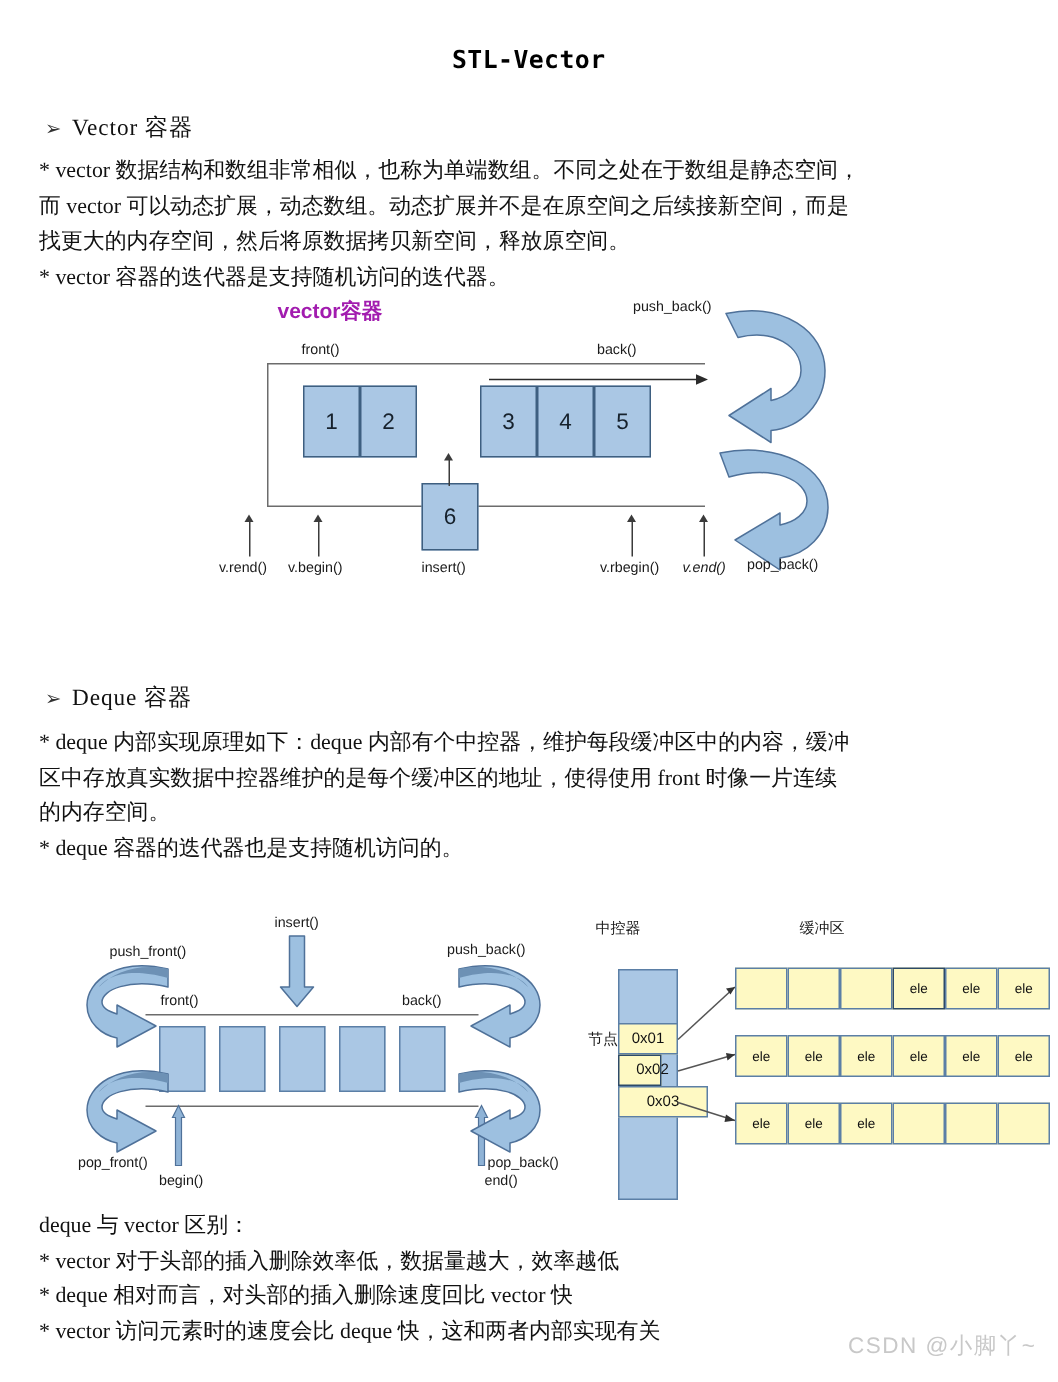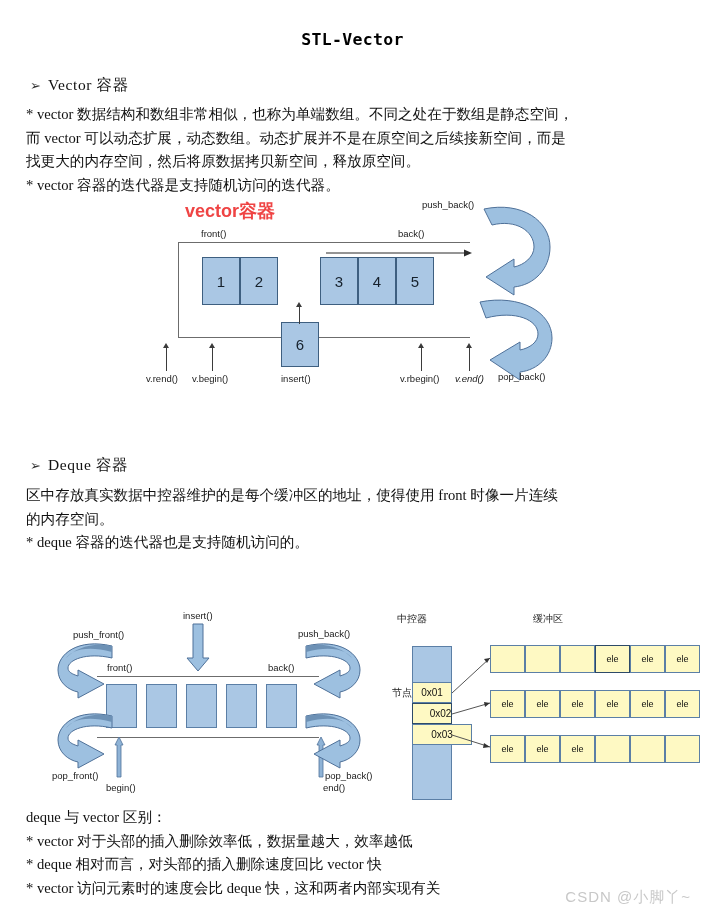--- a/index.html
+++ b/index.html
@@ -112,23 +112,23 @@
     position: absolute;
     width: 0; height: 0;
     border-left: 3px solid transparent;
     border-right: 3px solid transparent;
     border-bottom: 5px solid #3b3b3b;
   }
 
   .vec-title {
     position: absolute;
     font-family: "Liberation Sans", sans-serif;
-    font-size: 18px;
+    font-size: 14px;
     font-weight: 700;
-    color: #ef4444;
+    color: #a21caf;
     white-space: nowrap;
   }
 
   .watermark {
     position: absolute;
     right: 14px;
     bottom: 14px;
     font-family: "Liberation Sans", sans-serif;
     font-size: 15px;
     color: #c8c8c8;
@@ -210,20 +210,21 @@
                C54,50 62,44 62,36 C62,22 40,12 10,20 Z" fill="#9dc0e0" stroke="#4f7199" stroke-width="1" stroke-linejoin="round"></path>
     </svg>
     <div class="lbl" style="left:498px; top:176px;">pop_back()</div>
   </div>
 
   <div class="section-head" style="top:455px;">
     <span class="marker">➢</span><span class="hd-text">Deque 容器</span>
   </div>
 
   <div class="para" style="top:484px;">
+    <span class="ln">* deque 内部实现原理如下：deque 内部有个中控器，维护每段缓冲区中的内容，缓冲</span>
     <span class="ln">区中存放真实数据中控器维护的是每个缓冲区的地址，使得使用 front 时像一片连续</span>
     <span class="ln">的内存空间。</span>
     <span class="ln">* deque 容器的迭代器也是支持随机访问的。</span>
   </div>
 
   <div class="diagram" style="left:0px; top:600px; width:705px; height:200px;">
 
     <div class="lbl" style="left:183px; top:10px;">insert()</div>
     <svg style="position:absolute; left:186px; top:24px;" width="24" height="48" viewBox="0 0 24 48">
       <path d="M7,0 L17,0 L17,34 L23,34 L12,47 L1,34 L7,34 Z" fill="#9dc0e0" stroke="#4f7199" stroke-width="1" stroke-linejoin="round"></path>
@@ -278,21 +279,21 @@
       <path d="M6,4 C40,-4 60,12 60,28 C60,40 50,48 40,50 L40,56 L14,42 L40,28 L40,34
                C46,32 50,30 50,26 C50,18 32,10 6,16 Z" fill="#9dc0e0" stroke="#4f7199" stroke-width="1" stroke-linejoin="round"></path>
       <path d="M6,4 C26,0 42,6 52,16 C48,10 34,2 6,10 Z" fill="#6d91b5" stroke="none"></path>
     </svg>
 
     <div class="lbl-cn" style="left:397px; top:12px;text-align:right;">中控器</div>
     <div class="lbl-cn" style="left:392px; top:86px;">节点</div>
 
     <div class="cell" style="left:412px; top:46px; width:40px; height:154px;"></div>
     <div class="cell-ele" style="left:412px; top:82px; width:40px; height:21px; font-size:10px;">0x01</div>
-    <div class="cell-ele" style="left:412px; top:103px; width:40px; height:21px; font-size:10px; border-color:#2d4a68;padding-left:17px;">0x02</div>
+    <div class="cell-ele" style="left:412px; top:103px; width:29px; height:21px; font-size:10px; border-color:#2d4a68;padding-left:17px;">0x02</div>
     <div class="cell-ele" style="left:412px; top:124px; width:60px; height:21px; font-size:10px;">0x03</div>
 
     <svg style="position:absolute; left:452px; top:46px;" width="44" height="110">
       <line x1="0" y1="47" x2="38" y2="12" stroke="#555" stroke-width="1"></line>
       <polygon points="38,12 32,13 35,17" fill="#333"></polygon>
       <line x1="0" y1="68" x2="38" y2="57" stroke="#555" stroke-width="1"></line>
       <polygon points="38,57 32,56 33,61" fill="#333"></polygon>
       <line x1="0" y1="89" x2="38" y2="101" stroke="#555" stroke-width="1"></line>
       <polygon points="38,101 32,97 31,102" fill="#333"></polygon>
     </svg>

